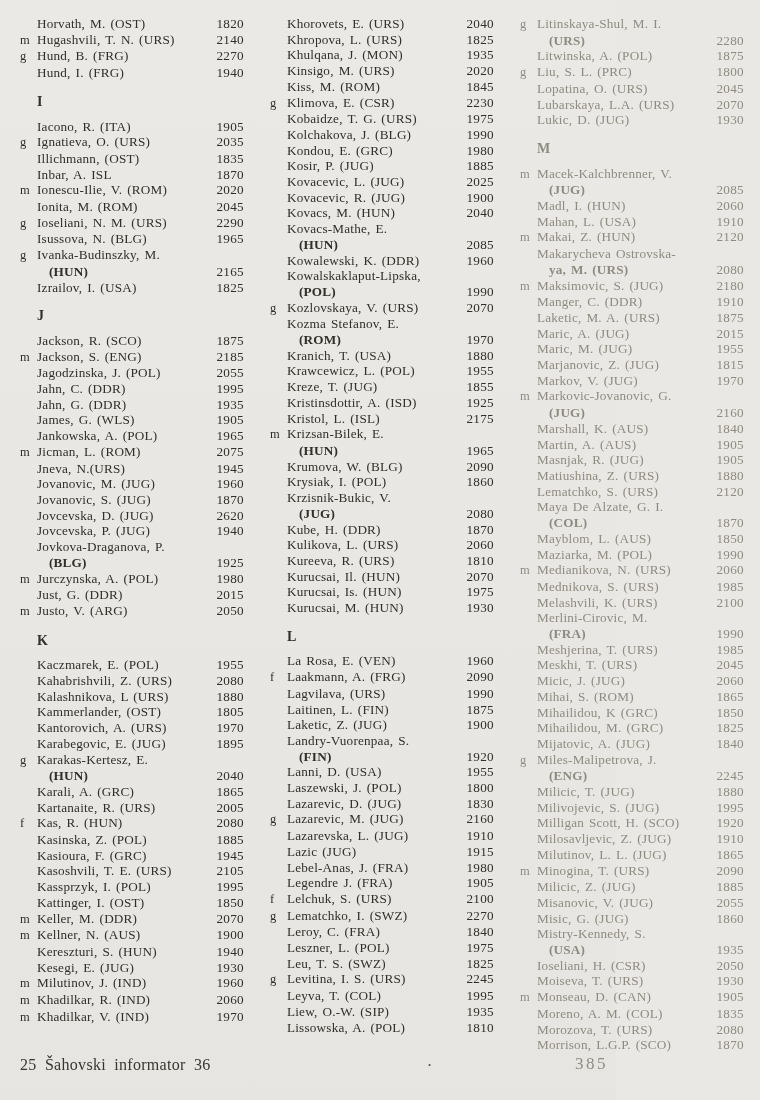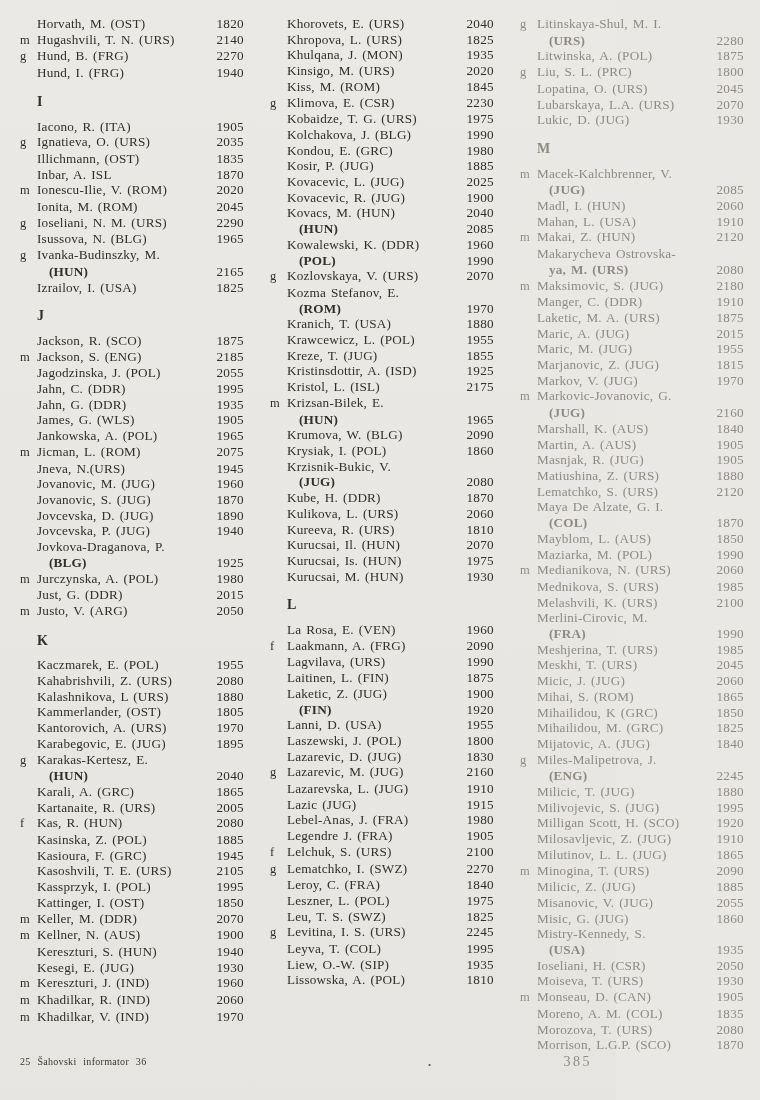--- a/index.html
+++ b/index.html
@@ -13,23 +13,23 @@
   .columns{display:flex;padding:16px 16px 0 20px;gap:26px;}
   .col{flex:0 0 224px;width:224px;font-size:13.2px;line-height:15.7px;color:#322e28;}
   .col.faded{color:#8f8b80;}
   .row{display:flex;align-items:baseline;}
   .t{flex:0 0 17px;width:17px;font-size:12.5px;}
   .n{flex:1 1 auto;word-spacing:1.5px;letter-spacing:.2px;white-space:nowrap;}
   .r{flex:0 0 auto;margin-left:4px;letter-spacing:.3px;}
   .row2 .l1,.row2 .l2{display:flex;align-items:baseline;}
   .row2 .ind{margin-left:12px;font-weight:bold;}
   .sec{font-weight:bold;font-size:14px;padding-left:17px;margin:13px 0 9px 0;letter-spacing:.5px;}
-  .footer-left{position:absolute;left:20px;top:1056px;font-size:10px;color:#3a362f;word-spacing:4px;letter-spacing:.3px;}
+  .footer-left{position:absolute;left:20px;top:1056px;font-size:16px;color:#3a362f;word-spacing:4px;letter-spacing:.3px;}
   .center-mark{position:absolute;left:428px;top:1060px;font-size:9px;color:#5c584f;}
-  .pageno{position:absolute;right:24px;top:1054px;font-size:14px;color:#908c81;letter-spacing:2.5px;}
+  .pageno{position:absolute;right:8px;top:1054px;font-size:17px;color:#908c81;letter-spacing:2.5px;}
 </style>
 </head>
 <body>
 
 <div class="page">
   <div class="columns">
     <div class="col">
         <div class="row">
           <span class="t"></span>
           <span class="n">Horvath, M. (OST)</span>
@@ -159,21 +159,21 @@
           <span class="r">1960</span>
         </div>
         <div class="row">
           <span class="t"></span>
           <span class="n">Jovanovic, S. (JUG)</span>
           <span class="r">1870</span>
         </div>
         <div class="row">
           <span class="t"></span>
           <span class="n">Jovcevska, D. (JUG)</span>
-          <span class="r">1890</span>
+          <span class="r">2620</span>
         </div>
         <div class="row">
           <span class="t"></span>
           <span class="n">Jovcevska, P. (JUG)</span>
           <span class="r">1940</span>
         </div>
         <div class="row2">
           <div class="l1">
             <span class="t"></span>
             <span class="n">Jovkova-Draganova, P.</span>
@@ -296,21 +296,21 @@
           <span class="n">Kereszturi, S. (HUN)</span>
           <span class="r">1940</span>
         </div>
         <div class="row">
           <span class="t"></span>
           <span class="n">Kesegi, E. (JUG)</span>
           <span class="r">1930</span>
         </div>
         <div class="row">
           <span class="t">m</span>
-          <span class="n">Kereszturi, J. (IND)</span>
+          <span class="n">Milutinov, J. (IND)</span>
           <span class="r">1960</span>
         </div>
         <div class="row">
           <span class="t">m</span>
           <span class="n">Khadilkar, R. (IND)</span>
           <span class="r">2060</span>
         </div>
         <div class="row">
           <span class="t">m</span>
           <span class="n">Khadilkar, V. (IND)</span>
@@ -377,32 +377,40 @@
           <span class="t"></span>
           <span class="n">Kovacevic, R. (JUG)</span>
           <span class="r">1900</span>
         </div>
         <div class="row">
           <span class="t"></span>
           <span class="n">Kovacs, M. (HUN)</span>
           <span class="r">2040</span>
         </div>
         <div class="row2">
+          <div class="l1">
+            <span class="t"></span>
+            <span class="n">Kovacs-Mathe, E.</span>
+          </div>
           <div class="l2">
             <span class="t"></span>
             <span class="n ind">(HUN)</span>
             <span class="r">2085</span>
           </div>
         </div>
         <div class="row">
           <span class="t"></span>
           <span class="n">Kowalewski, K. (DDR)</span>
           <span class="r">1960</span>
         </div>
         <div class="row2">
+          <div class="l1">
+            <span class="t"></span>
+            <span class="n">Kowalskaklaput-Lipska,</span>
+          </div>
           <div class="l2">
             <span class="t"></span>
             <span class="n ind">(POL)</span>
             <span class="r">1990</span>
           </div>
         </div>
         <div class="row">
           <span class="t">g</span>
           <span class="n">Kozlovskaya, V. (URS)</span>
           <span class="r">2070</span>
@@ -525,20 +533,24 @@
           <span class="t"></span>
           <span class="n">Laitinen, L. (FIN)</span>
           <span class="r">1875</span>
         </div>
         <div class="row">
           <span class="t"></span>
           <span class="n">Laketic, Z. (JUG)</span>
           <span class="r">1900</span>
         </div>
         <div class="row2">
+          <div class="l1">
+            <span class="t"></span>
+            <span class="n">Landry-Vuorenpaa, S.</span>
+          </div>
           <div class="l2">
             <span class="t"></span>
             <span class="n ind">(FIN)</span>
             <span class="r">1920</span>
           </div>
         </div>
         <div class="row">
           <span class="t"></span>
           <span class="n">Lanni, D. (USA)</span>
           <span class="r">1955</span>

